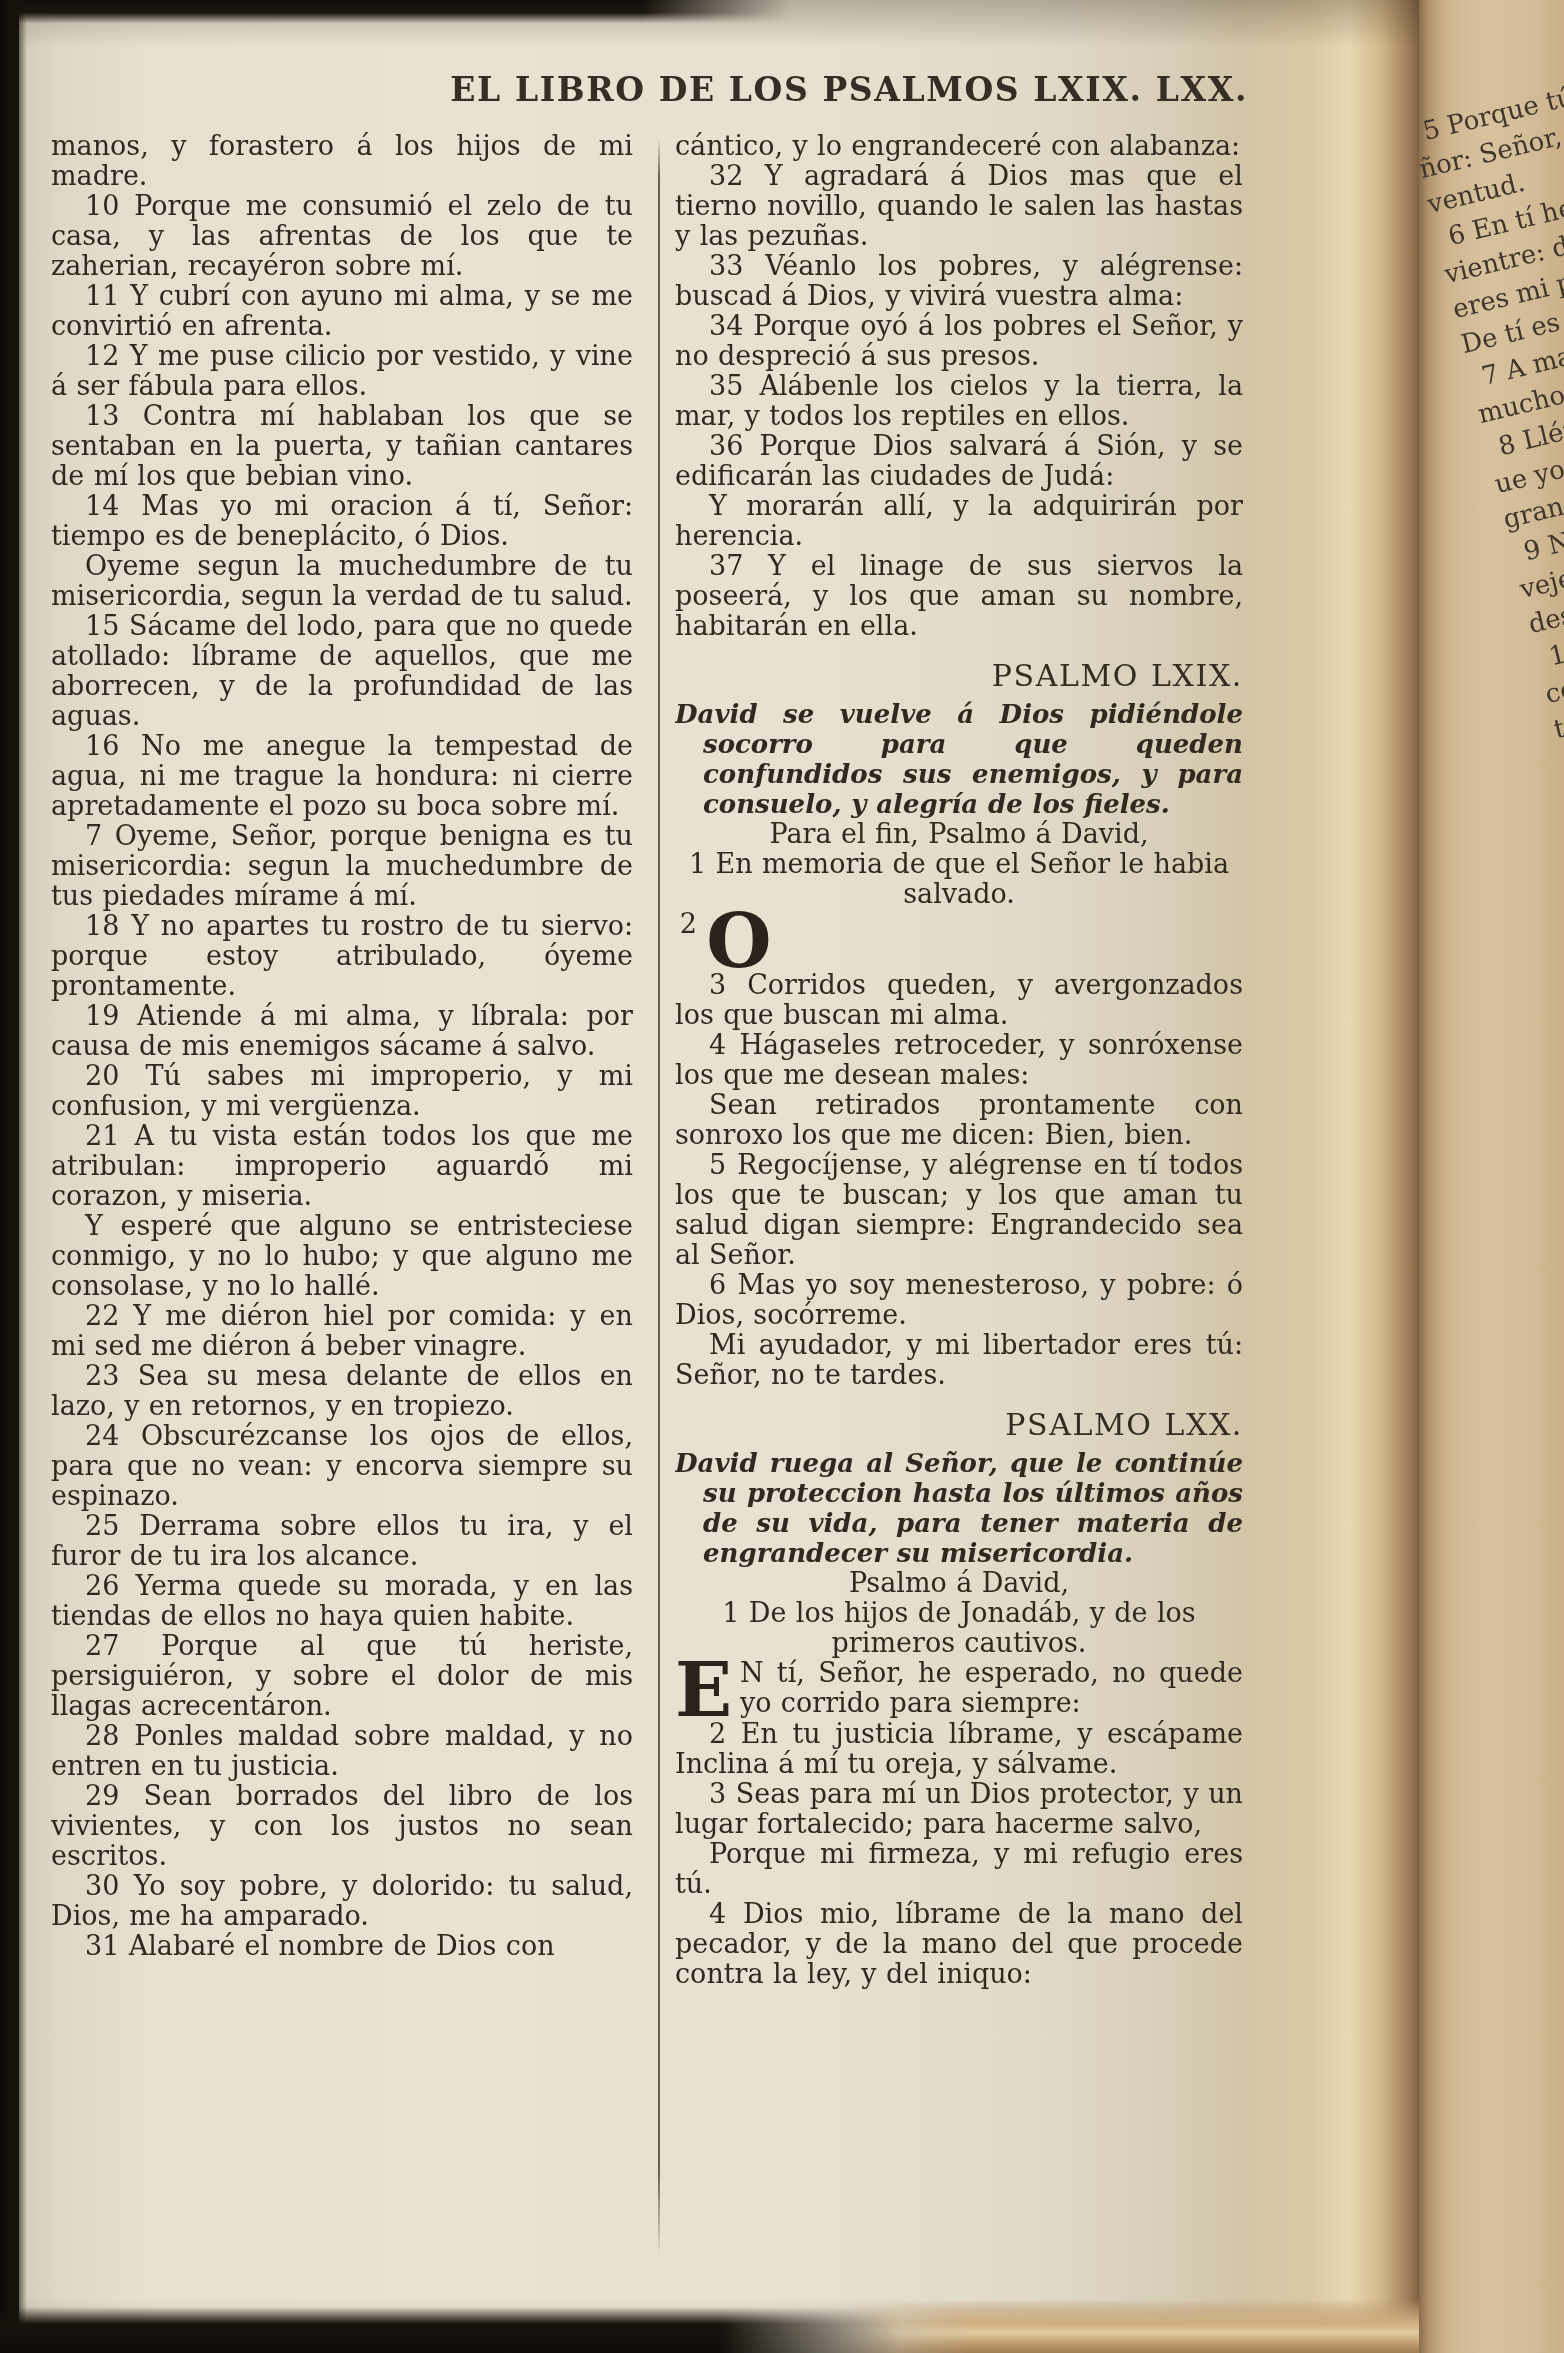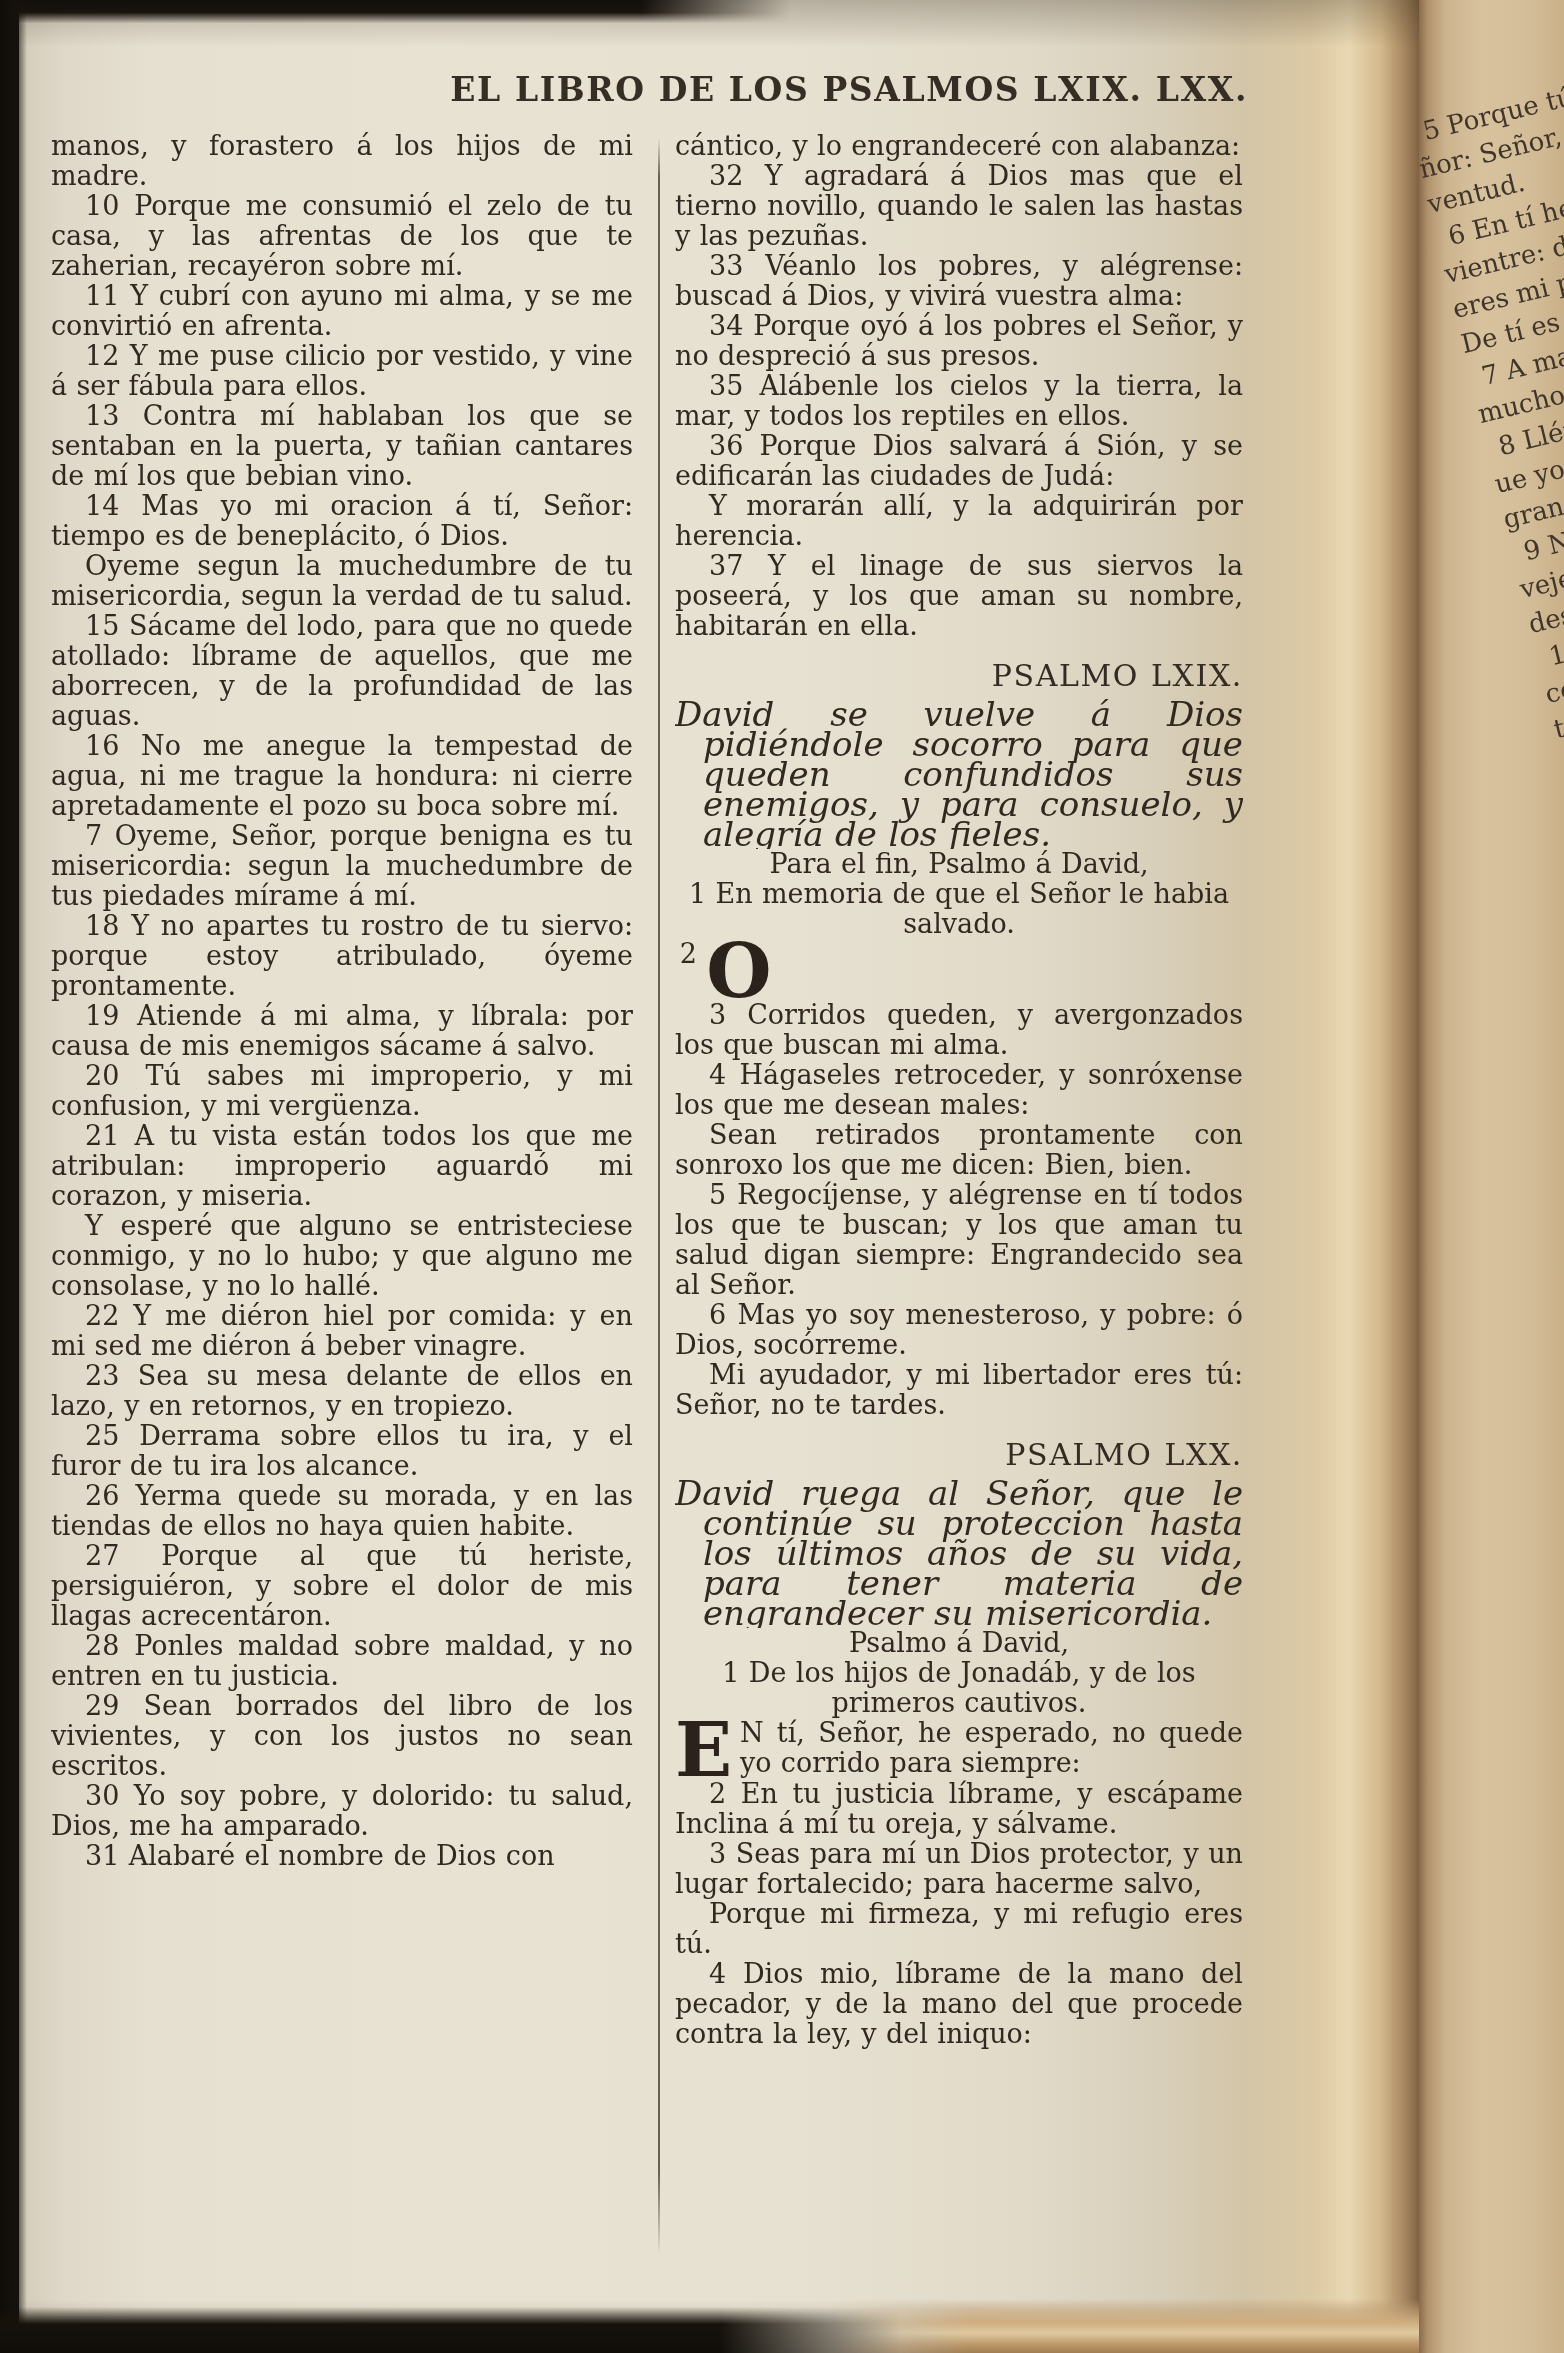--- a/index.html
+++ b/index.html
@@ -76,21 +76,22 @@
     word-spacing:0.8px;overflow:hidden;
   }
   .para.verse{text-indent:34px;}
   .para.cont{text-indent:0;}
   .para.heading{
     text-align:right;text-indent:0;font-size:30px;letter-spacing:1.6px;
     margin:20.3px 0 7.8px 0;color:#342c22;
   }
   .para.argument{
     font-style:italic;text-indent:-28px;padding-left:28px;text-align:justify;
-    font-size:34px;
+    font-size:26px;
+    font-weight:bold;
   }
   .para.centered{text-align:center;text-indent:0;}
   .para.drop{text-indent:0;}
   .vnum{float:left;margin:0 9.4px 0 4.7px;}
   .dropcap{
     float:left;font-size:75px;line-height:58px;font-weight:bold;
     margin:3.1px 7.8px 0 0;color:#2b231b;
   }
 </style>
 </head>
@@ -112,20 +113,21 @@
         <p class="para verse">15 Sácame del lodo, para que no quede atollado: líbrame de aquellos, que me aborrecen, y de la profundidad de las aguas.</p>
         <p class="para verse">16 No me anegue la tempestad de agua, ni me trague la hondura: ni cierre apretadamente el pozo su boca sobre mí.</p>
         <p class="para verse">7 Oyeme, Señor, porque benigna es tu misericordia: segun la muchedumbre de tus piedades mírame á mí.</p>
         <p class="para verse">18 Y no apartes tu rostro de tu siervo: porque estoy atribulado, óyeme prontamente.</p>
         <p class="para verse">19 Atiende á mi alma, y líbrala: por causa de mis enemigos sácame á salvo.</p>
         <p class="para verse">20 Tú sabes mi improperio, y mi confusion, y mi vergüenza.</p>
         <p class="para verse">21 A tu vista están todos los que me atribulan: improperio aguardó mi corazon, y miseria.</p>
         <p class="para verse">Y esperé que alguno se entristeciese conmigo, y no lo hubo; y que alguno me consolase, y no lo hallé.</p>
         <p class="para verse">22 Y me diéron hiel por comida: y en mi sed me diéron á beber vinagre.</p>
         <p class="para verse">23 Sea su mesa delante de ellos en lazo, y en retornos, y en tropiezo.</p>
+        <p class="para verse">24 Obscurézcanse los ojos de ellos, para que no vean: y encorva siempre su espinazo.</p>
         <p class="para verse">25 Derrama sobre ellos tu ira, y el furor de tu ira los alcance.</p>
         <p class="para verse">26 Yerma quede su morada, y en las tiendas de ellos no haya quien habite.</p>
         <p class="para verse">27 Porque al que tú heriste, persiguiéron, y sobre el dolor de mis llagas acrecentáron.</p>
         <p class="para verse">28 Ponles maldad sobre maldad, y no entren en tu justicia.</p>
         <p class="para verse">29 Sean borrados del libro de los vivientes, y con los justos no sean escritos.</p>
         <p class="para verse">30 Yo soy pobre, y dolorido: tu salud, Dios, me ha amparado.</p>
         <p class="para verse">31 Alabaré el nombre de Dios con</p>
       </div>
     <div class="column col-right">
         <p class="para cont">cántico, y lo engrandeceré con alabanza:</p>

